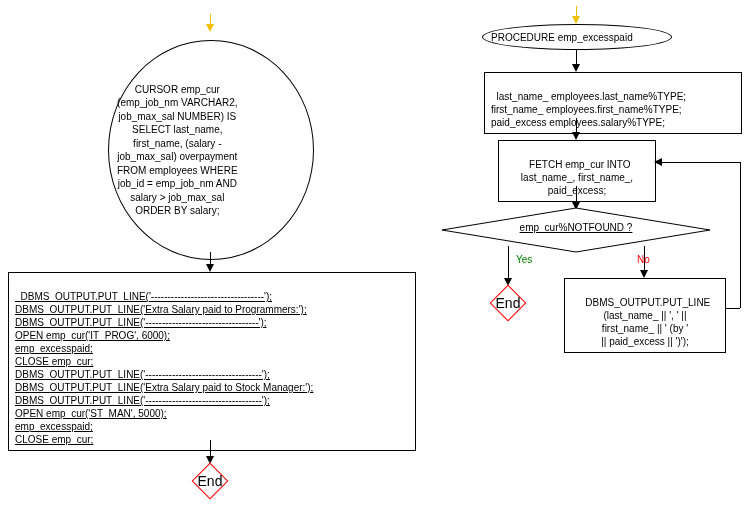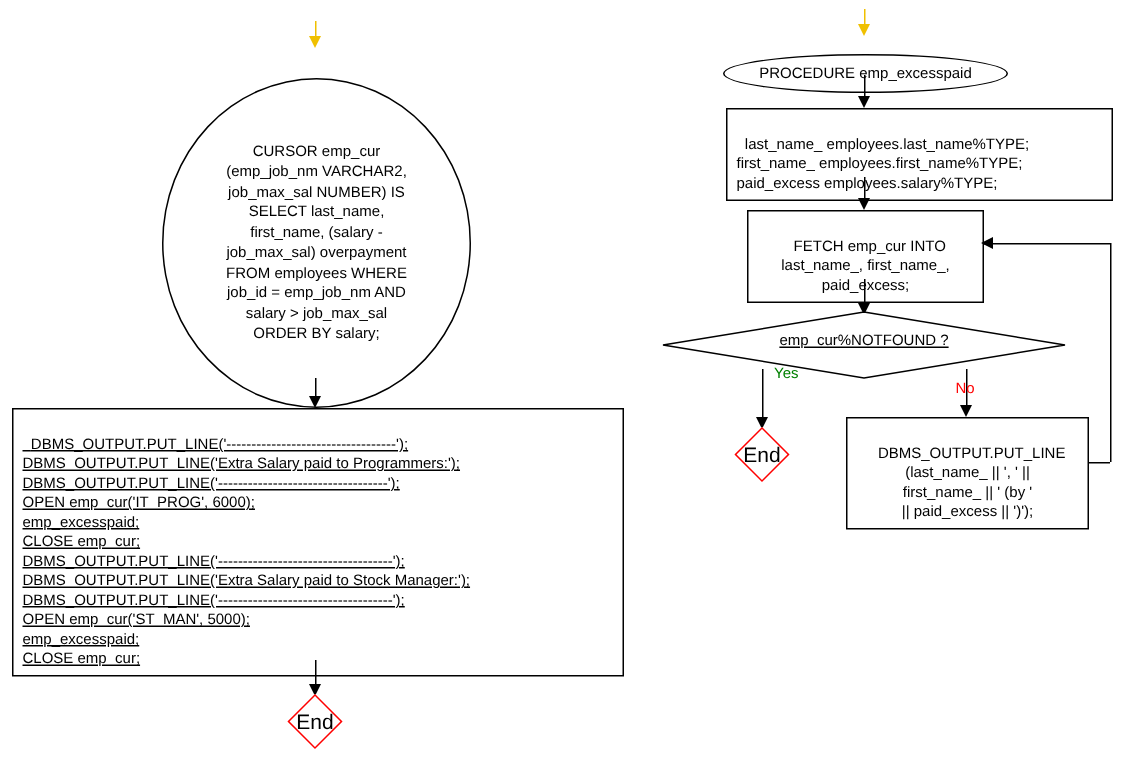--- a/index.html
+++ b/index.html
@@ -17,23 +17,22 @@
   .node {
     position: absolute;
     background: #fff;
     text-align: center;
   }
   .ellipse {
     border: 1px solid #000;
     border-radius: 50%;
     display: flex;
     align-items: center;
-    justify-content: center;
+    justify-content: flex-start;
     padding: 8px;
-    margin-top: 12px;
   }
   .rect {
     border: 1px solid #000;
     padding: 4px 6px;
     text-align: left;
     white-space: pre;
     line-height: 1.3;
   }
   .diamond-text {
     position: absolute;
@@ -162,21 +161,21 @@
 
 <div>
   <svg style="position:absolute; left:438px; top:206px;" width="276" height="48">
     <polygon points="138,2 272,24 138,46 4,24" fill="#fff" stroke="#000" stroke-width="1"></polygon>
   </svg>
   <div class="diamond-text" style="left:438px; top:222px; width:276px;">emp_cur%NOTFOUND ?</div>
 </div>
 
 <div class="line-v" style="left:508px; top:246px; height:34px;"></div>
 <div class="arrow" style="left:504px; top:278px;"></div>
-<div class="edge-label green" style="left:516px; top:244px;">Yes</div>
+<div class="edge-label green" style="left:516px; top:254px;">Yes</div>
 
 <div class="end-box" style="left:495px; top:290px; width:26px; height:26px;">
   <div class="end-diamond"></div>
   <div class="end-label">End</div>
 </div>
 
 <div class="line-v" style="left:644px; top:246px; height:26px;"></div>
 <div class="arrow" style="left:640px; top:270px;"></div>
 <div class="edge-label red" style="left:614px; top:254px;">No</div>
 

